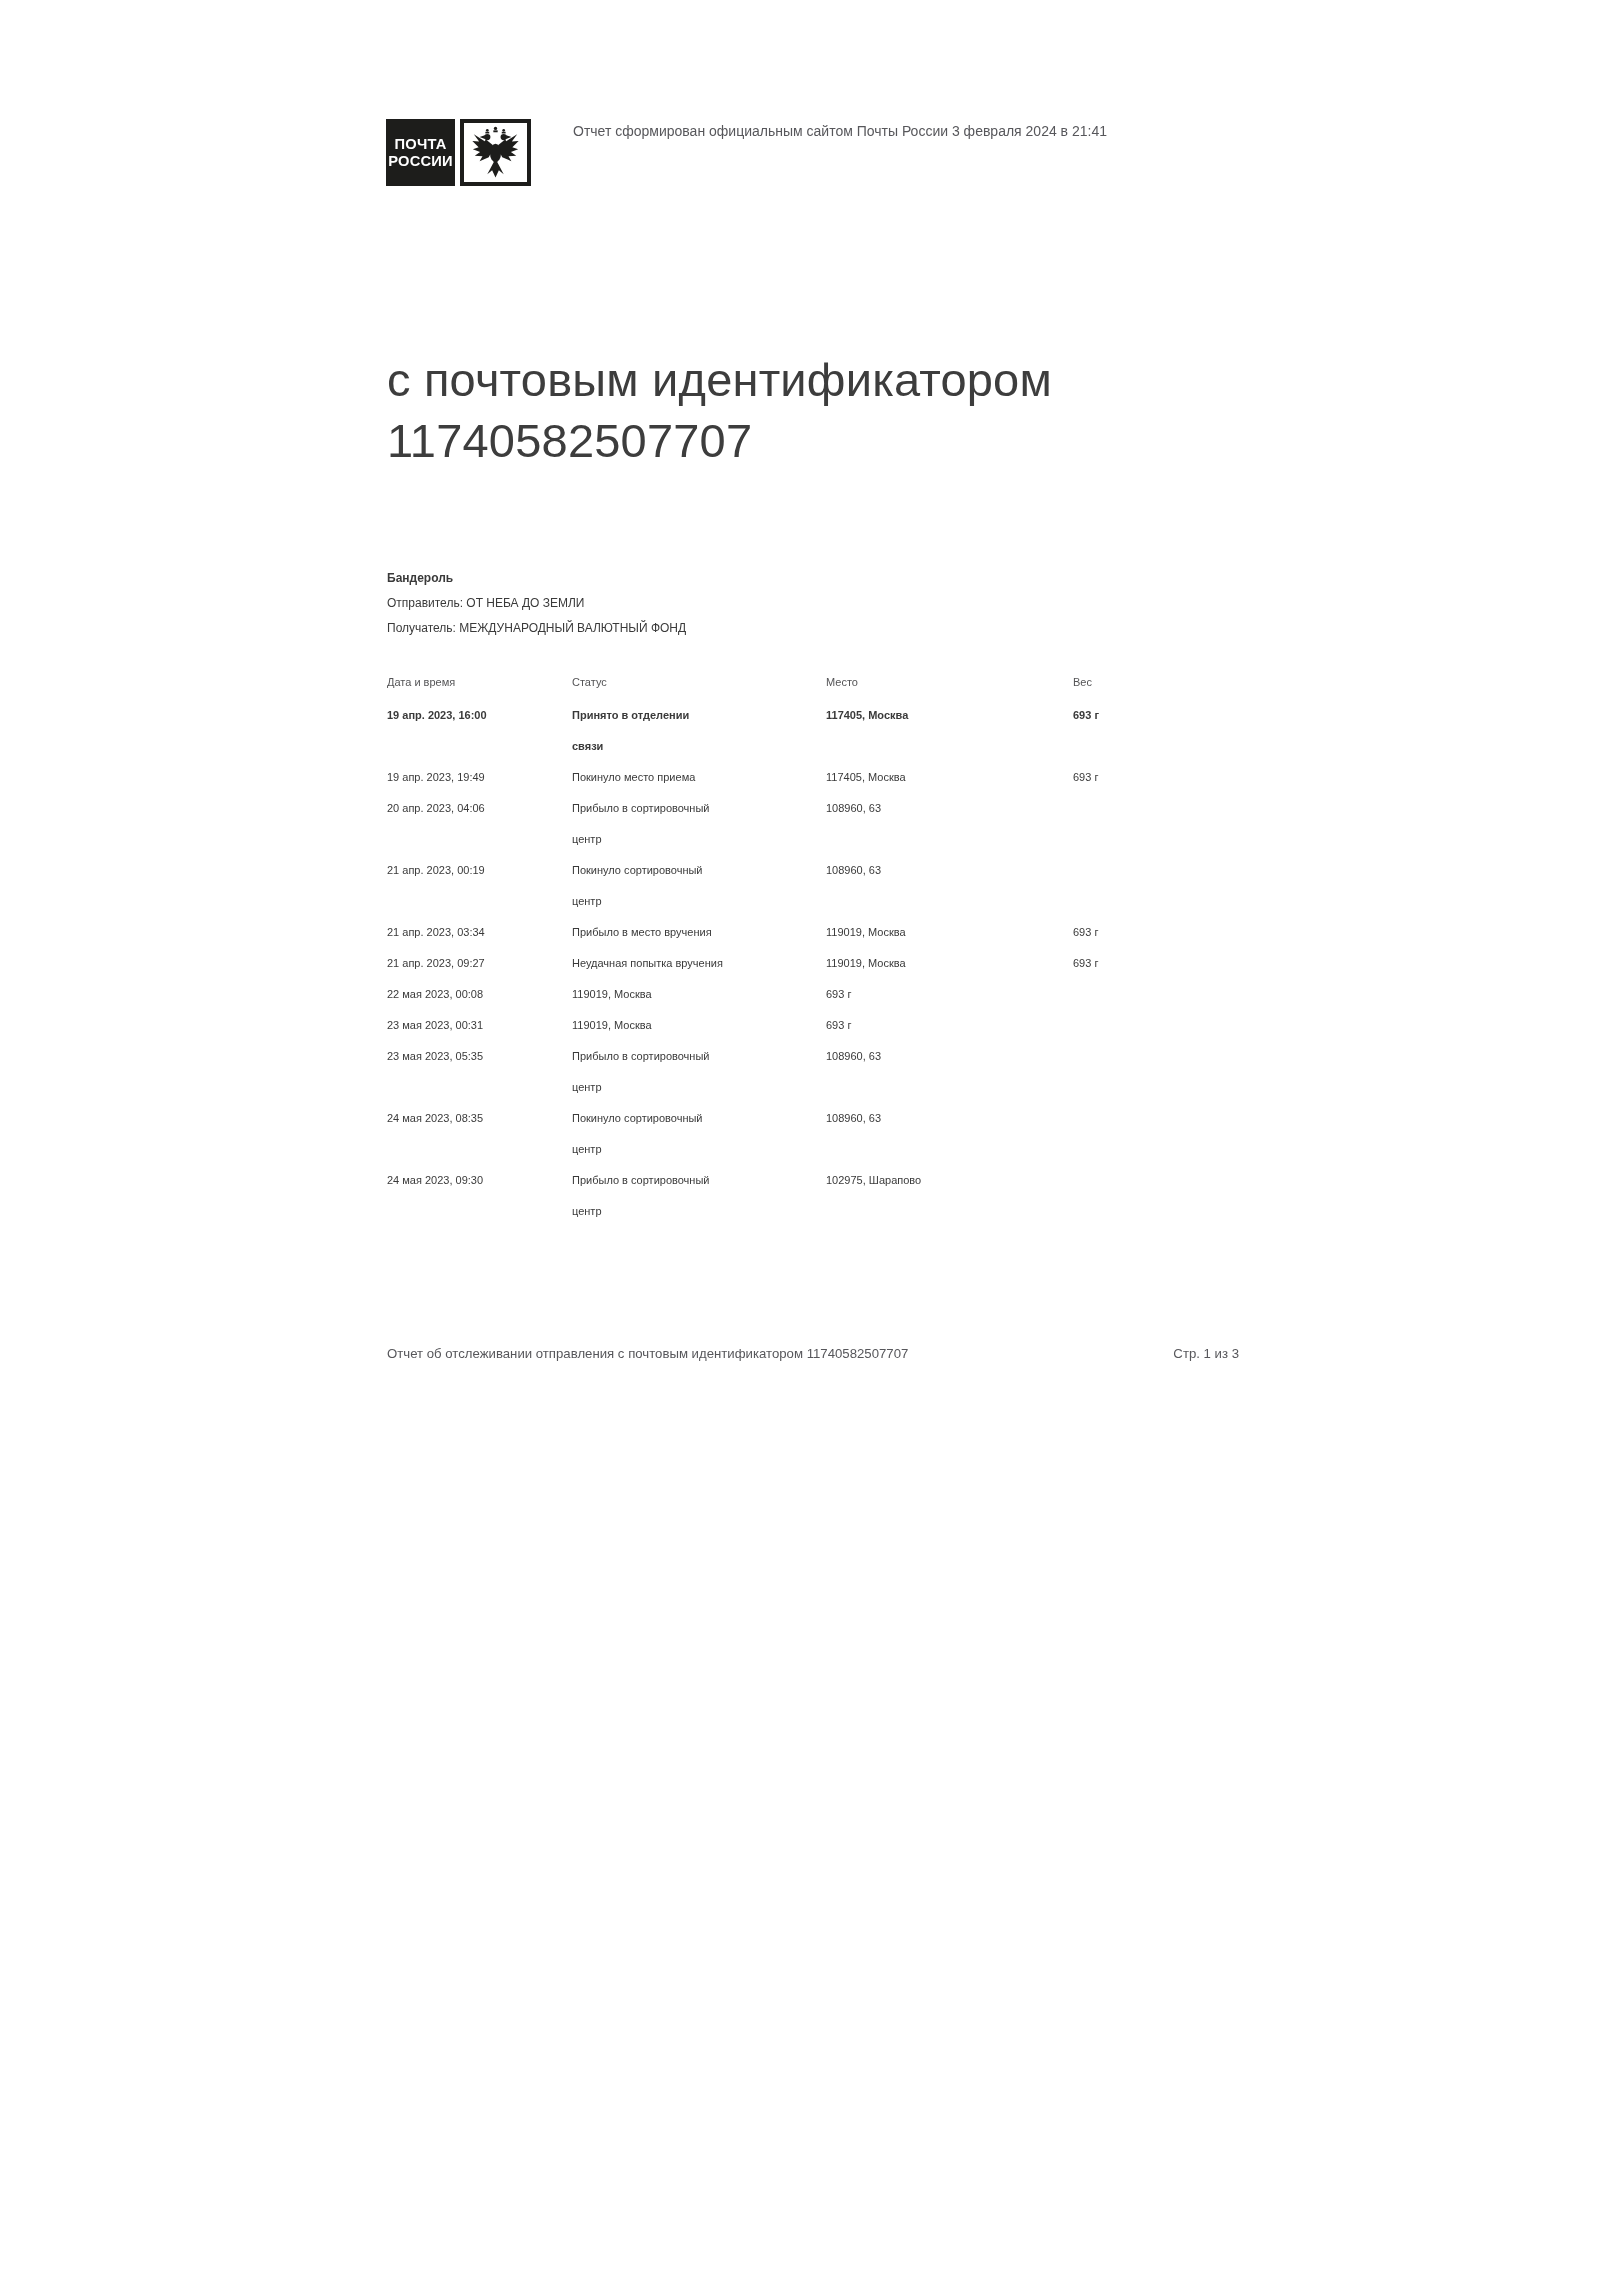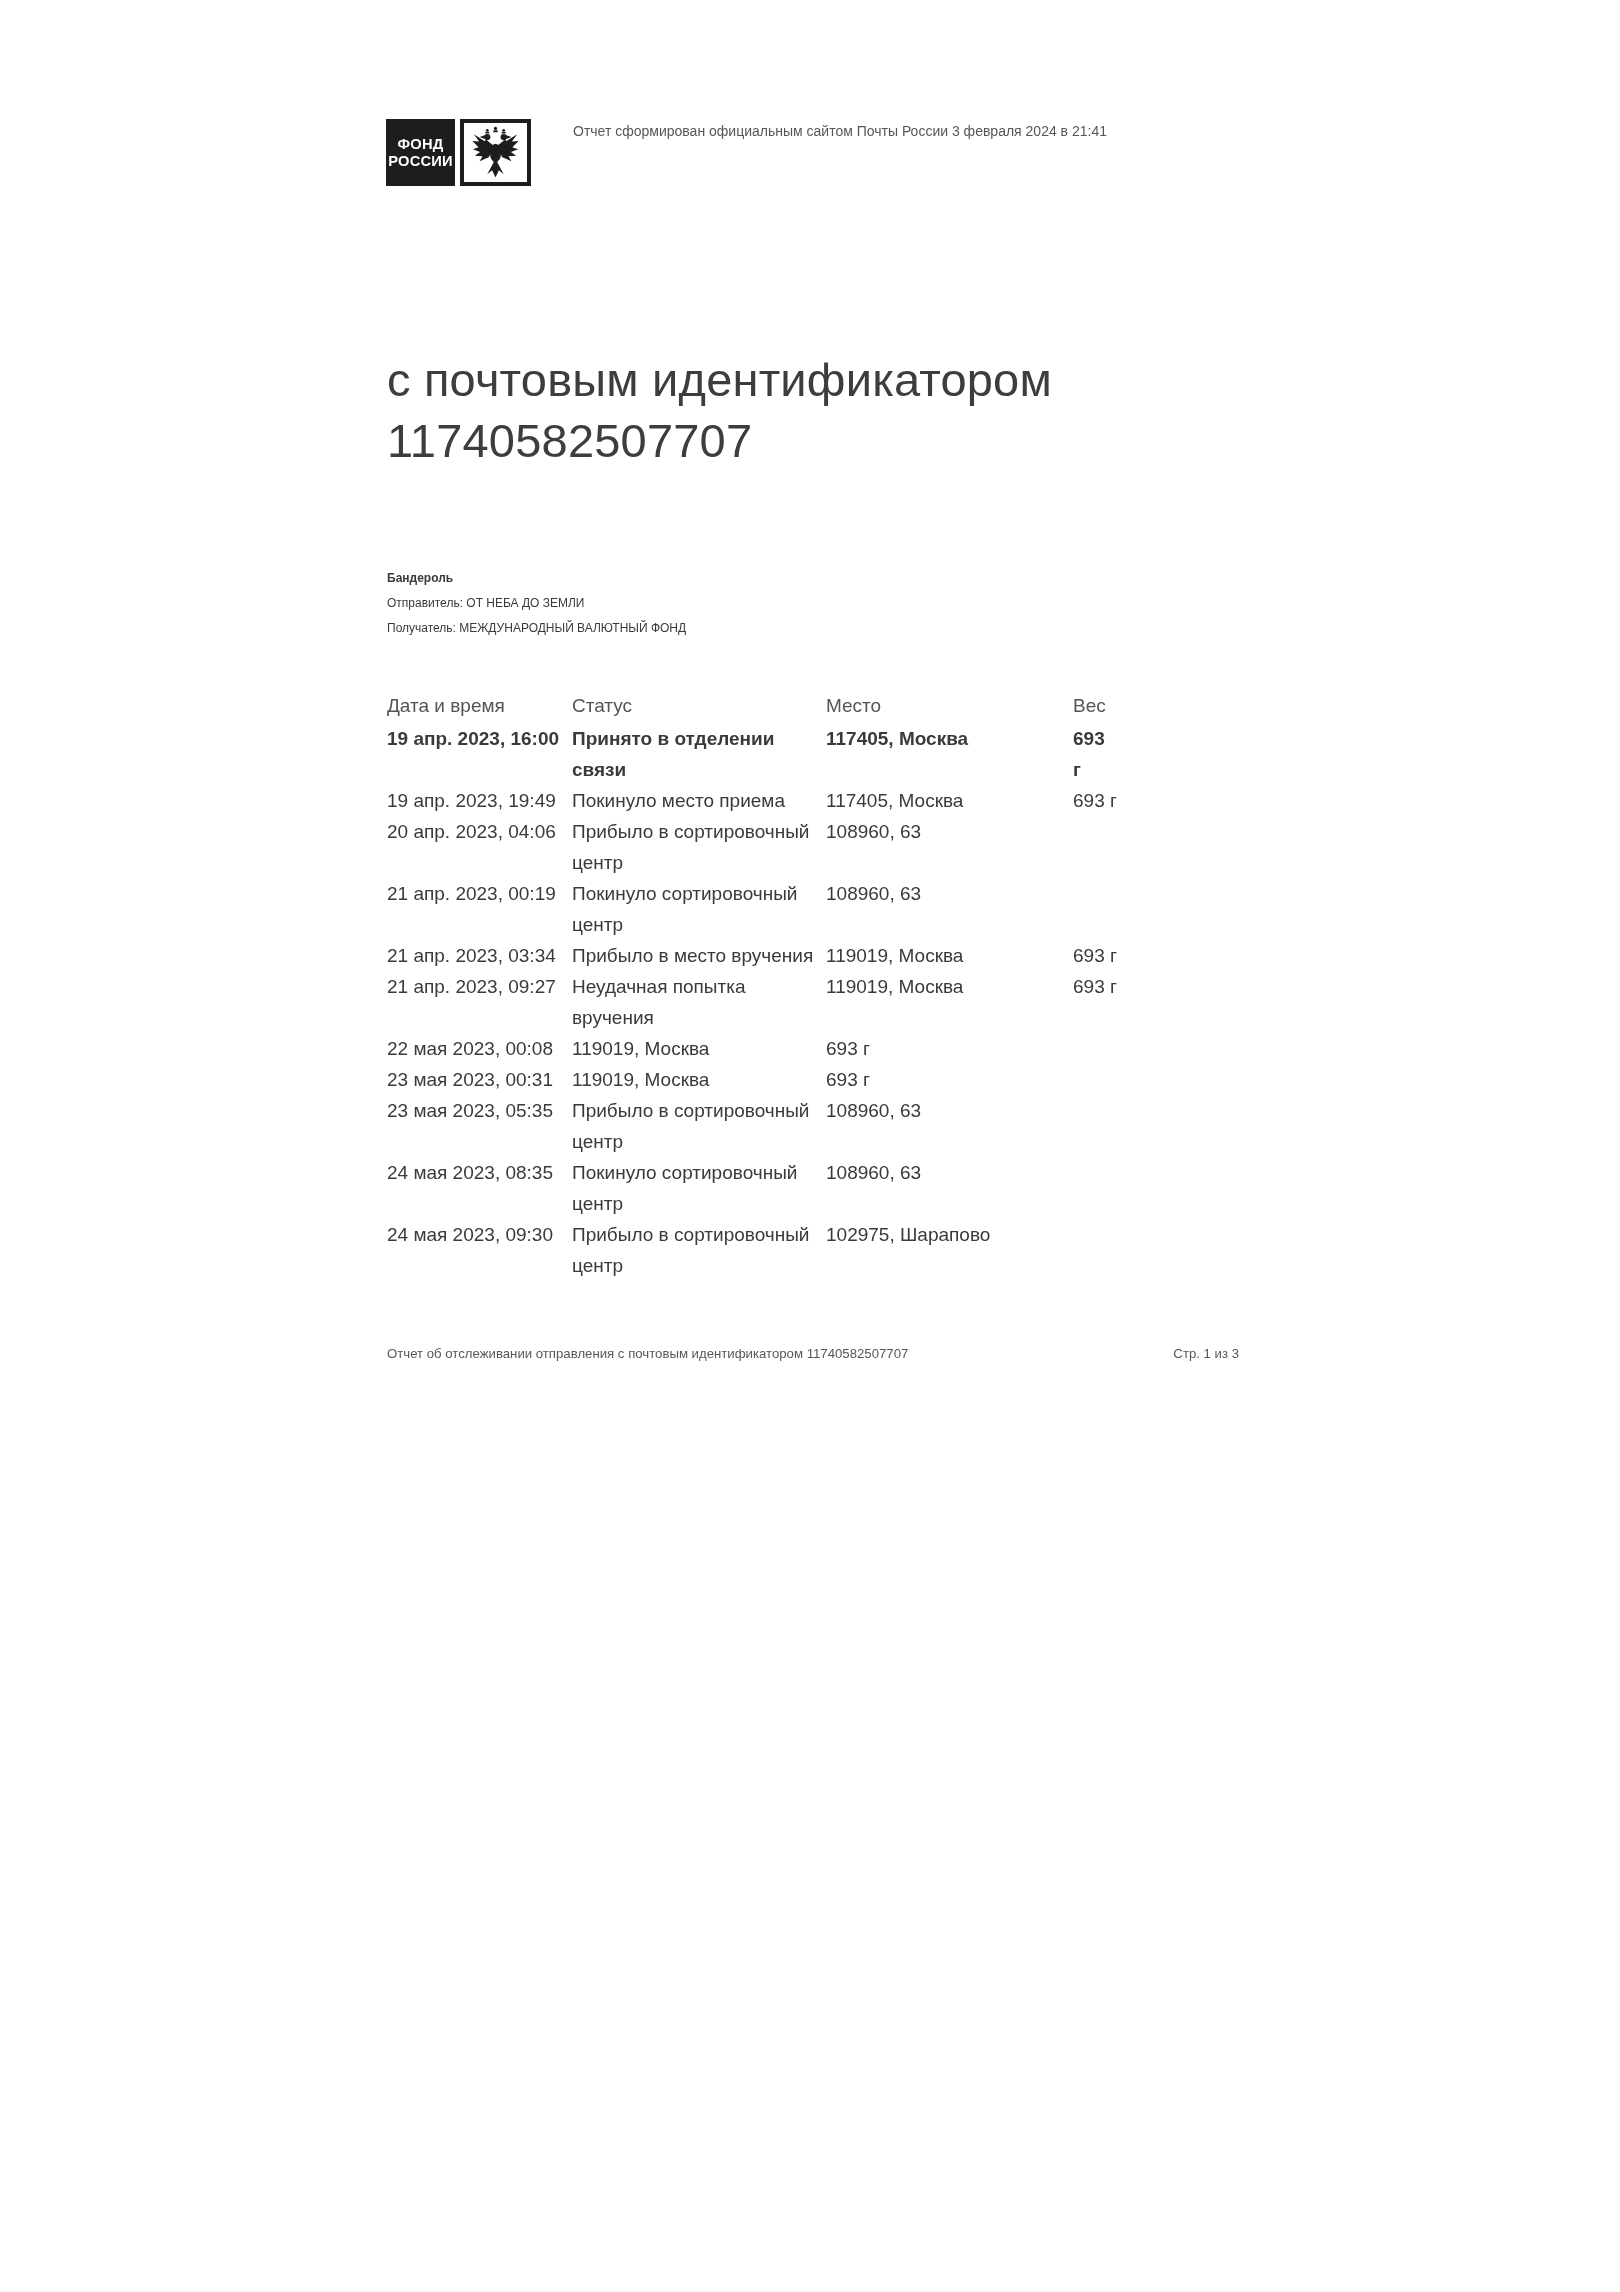--- a/index.html
+++ b/index.html
@@ -36,21 +36,21 @@
     position: absolute; left: 387px; top: 349px;
     font-size: 47px; line-height: 61px; color: #3d3d3d; font-weight: 400;
     letter-spacing: 0.2px;
   }
 
   
   .meta { position: absolute; left: 387px; top: 566px; font-size: 12px; line-height: 25px; color: #3a3a3a; }
   .meta .type { font-weight: bold; }
 
   
-  .track-table { position: absolute; left: 387px; top: 690px; width: 730px; font-size: 19px; line-height: 31px; }
+  .track-table { position: absolute; left: 387px; top: 667px; width: 730px; font-size: 11px; line-height: 31px; }
   .thead, .trow { display: grid; grid-template-columns: 185px 254px 247px 44px; }
   .thead { color: #545456; }
   .rows { margin-top: 2px; }
   .cell { white-space: pre-line; padding-right: 9.8px; }
   .cell.weight { padding-right: 0; }
   .trow.bold { font-weight: bold; }
 
   
   .footer {
     position: absolute; left: 387px; top: 1346px; width: 852px;
@@ -58,21 +58,21 @@
     font-size: 13.2px; color: #57575b;
   }
 </style>
 </head>
 <body>
 
 <div class="page">
 
   <div class="logo">
     <div class="logo-box">
-      <span>ФОНД</span>
+      <span>ПОЧТА</span>
       <span>РОССИИ</span>
     </div>
     <div class="emblem-box">
       <svg width="49" height="53" viewBox="-50 -2 100 110" aria-hidden="true">
         <g fill="#1d1d1b">
 
           <circle cx="0" cy="3" r="3.5"></circle>
           <rect x="-4.5" y="7" width="9" height="4"></rect>
 
           <circle cx="-17" cy="7" r="2.8"></circle>

